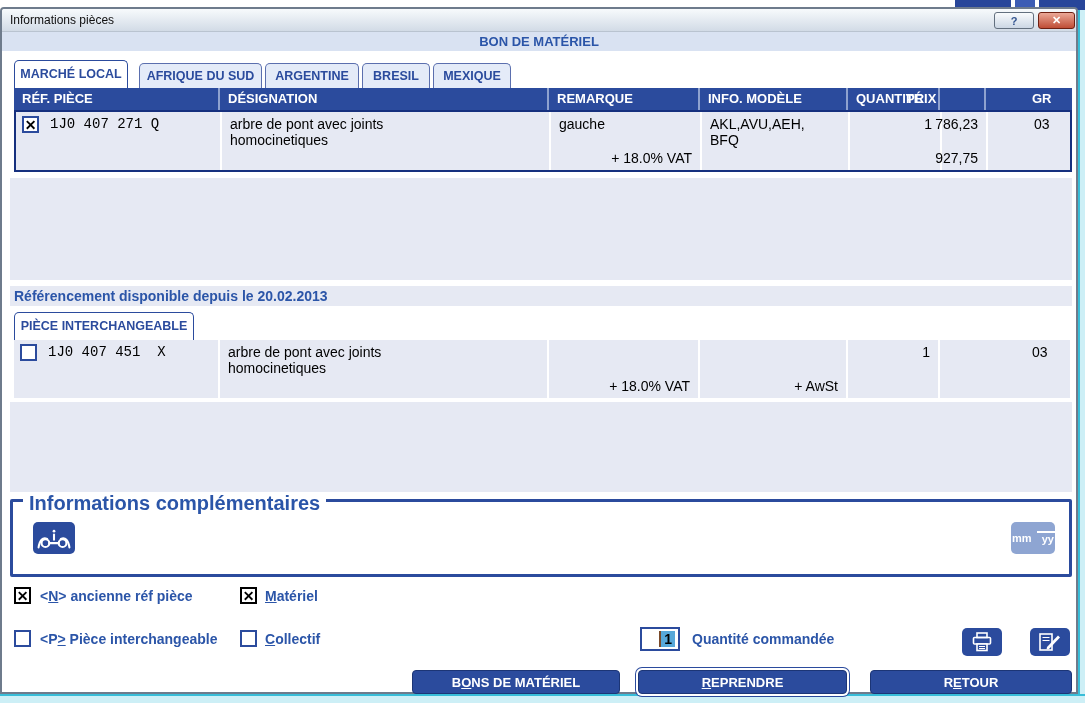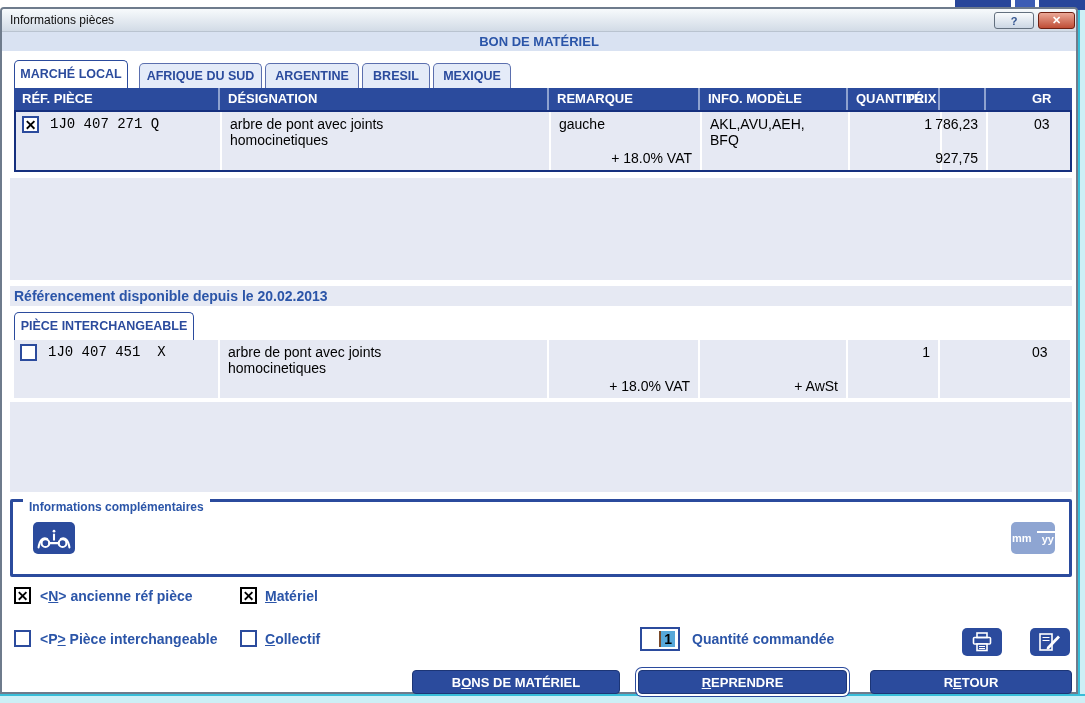--- a/index.html
+++ b/index.html
@@ -68,22 +68,22 @@
   .cb { position:absolute; width:17px; height:17px; background:#fff; border:2px solid #2b4b9d; }
   .cb.black { border-color:#000; }
   .cb.checked::after { content:"✕"; position:absolute; inset:0; display:flex; align-items:center; justify-content:center;
     font-size:14px; font-weight:bold; color:#000; }
 
   .ref-note { position:absolute; left:8px; top:277px; width:1062px; height:20px; background:#e6e9f3;
     color:#2b55a8; font-weight:bold; font-size:14px; line-height:20px; padding-left:4px; }
 
   
   .fs { position:absolute; left:8px; top:490px; width:1062px; height:78px; border:3px solid #2b4b9d; border-radius:2px; }
-  .fs-legend { position:absolute; top:-10px; left:10px; background:#fff; padding:8px 6px;
-    color:#2b55a8; font-weight:bold; font-size:12px; }
+  .fs-legend { position:absolute; top:-10px; left:10px; background:#fff; padding:0 6px;
+    color:#2b55a8; font-weight:bold; font-size:20px; }
   .axle-btn { position:absolute; left:20px; top:20px; width:42px; height:32px; background:#2b4b9d; border-radius:5px;
     display:flex; align-items:center; justify-content:center; }
   .mmyy { position:absolute; right:14px; top:20px; width:44px; height:32px; background:#8ea5d2; border-radius:5px;
     display:flex; flex-direction:row; align-items:center; justify-content:center;
     color:#fff; font-weight:bold; font-size:11px; line-height:13px; }
   .mmyy .yy { border-top:2px solid #fff; padding:0 5px; }
   .mmyy .mm { padding:0 5px; }
 
   
   .opt-label { position:absolute; font-weight:bold; font-size:14px; color:#2b55a8; line-height:18px; }

